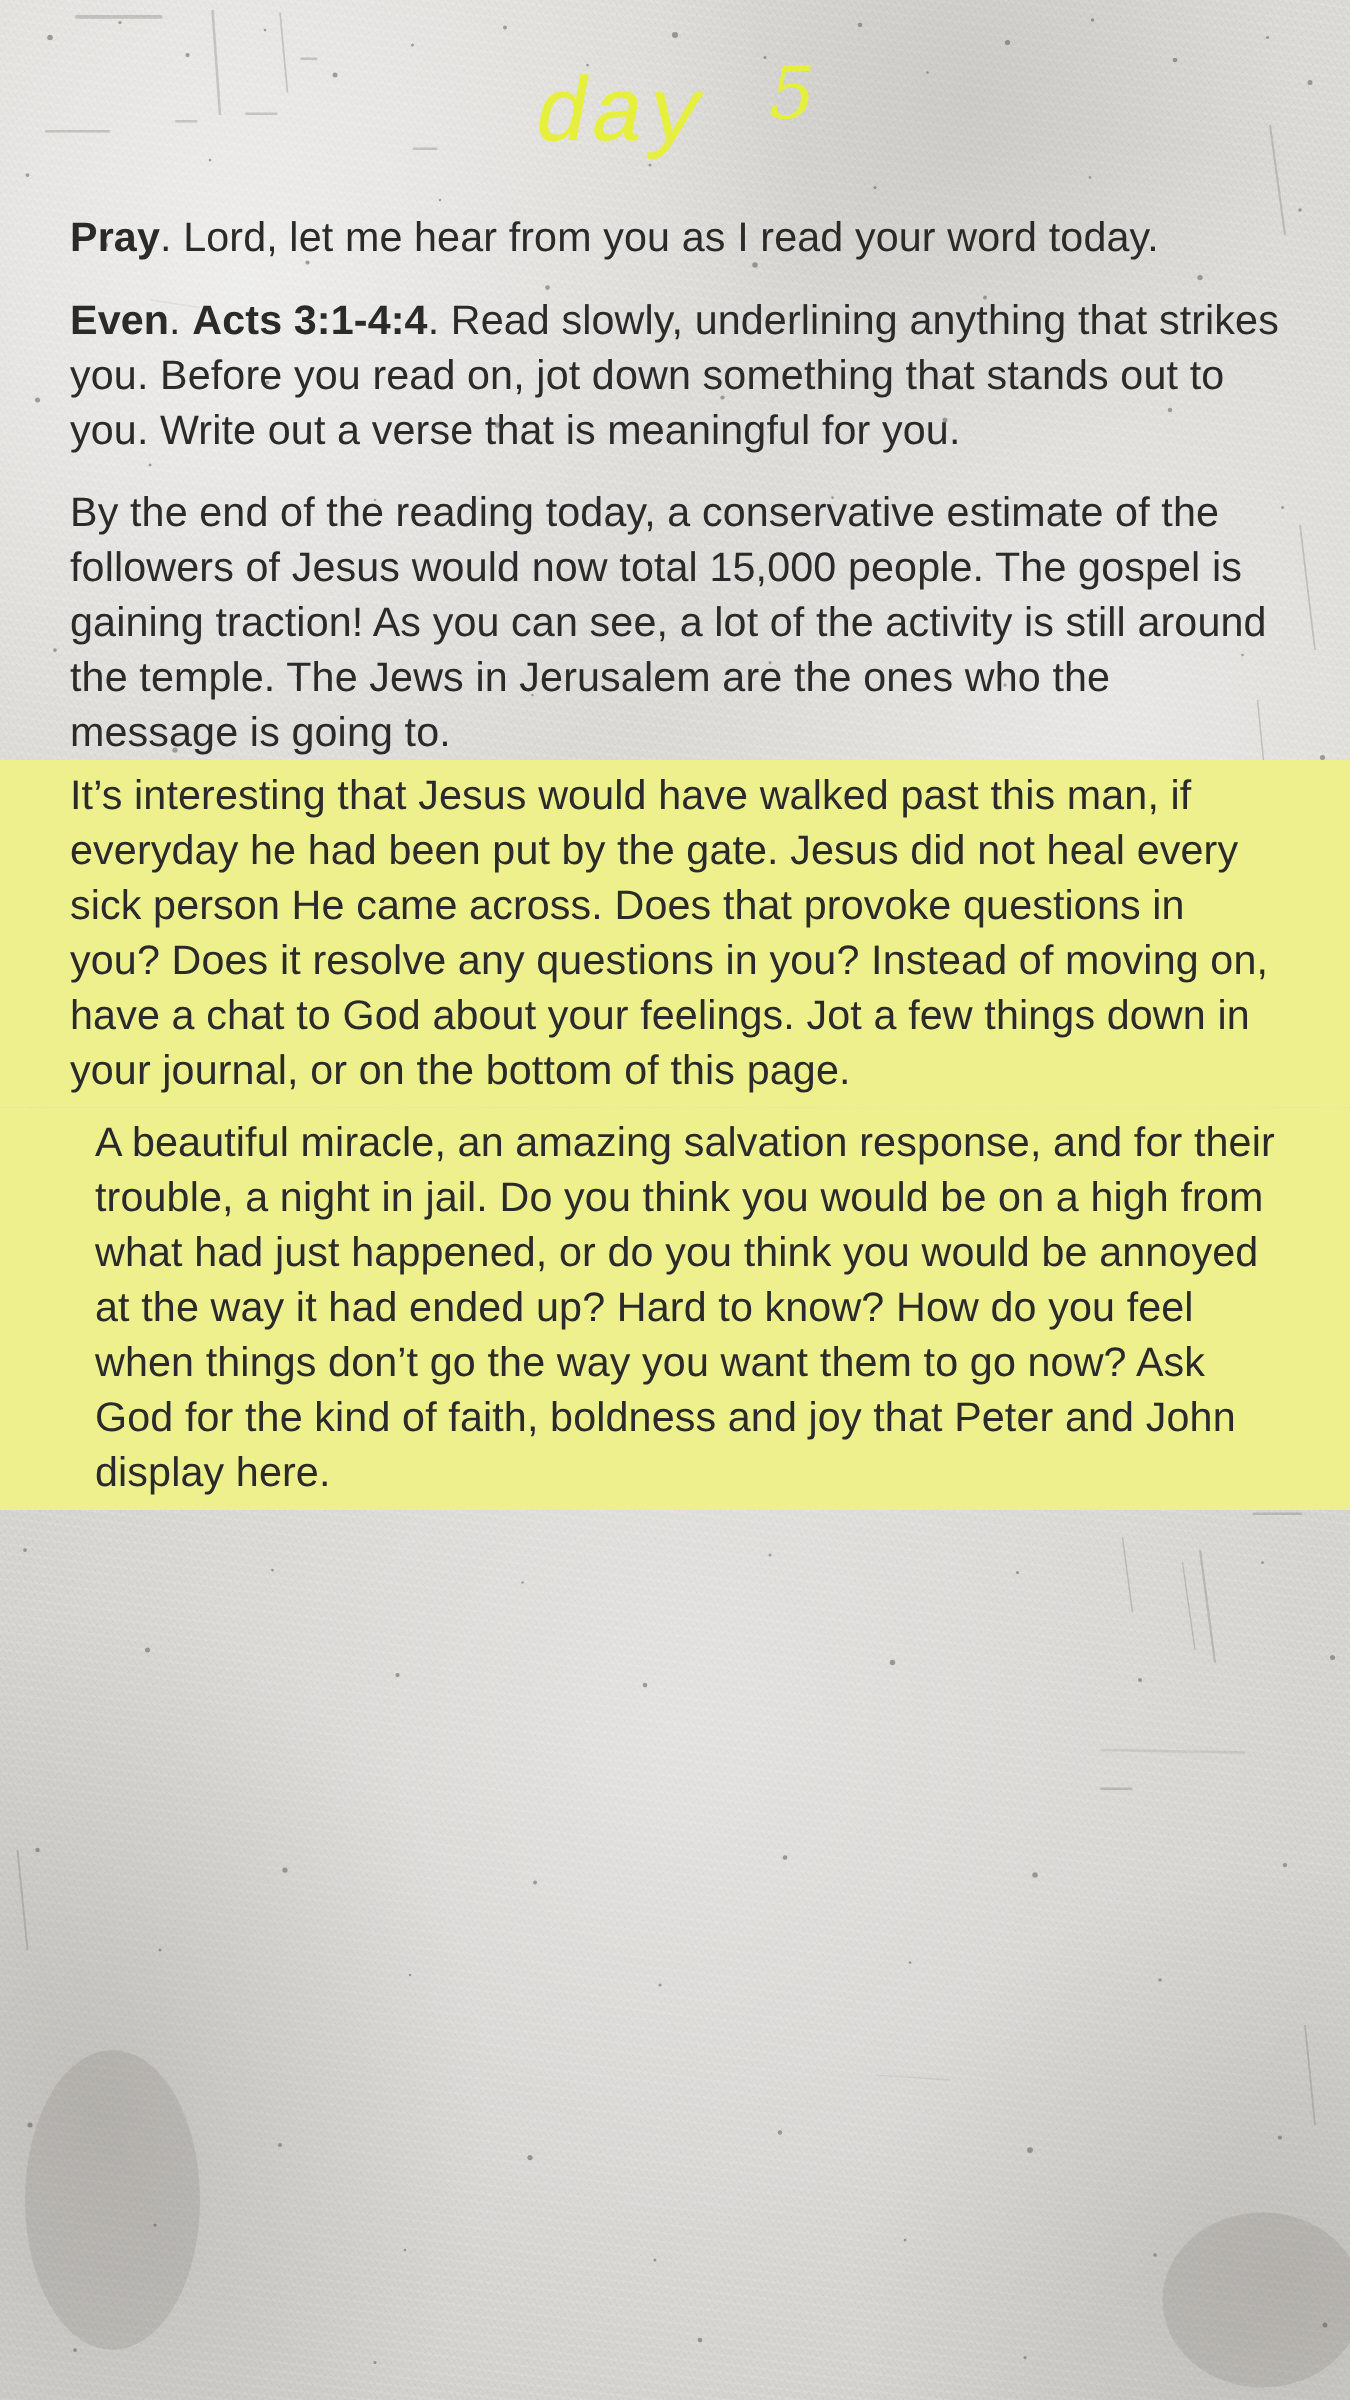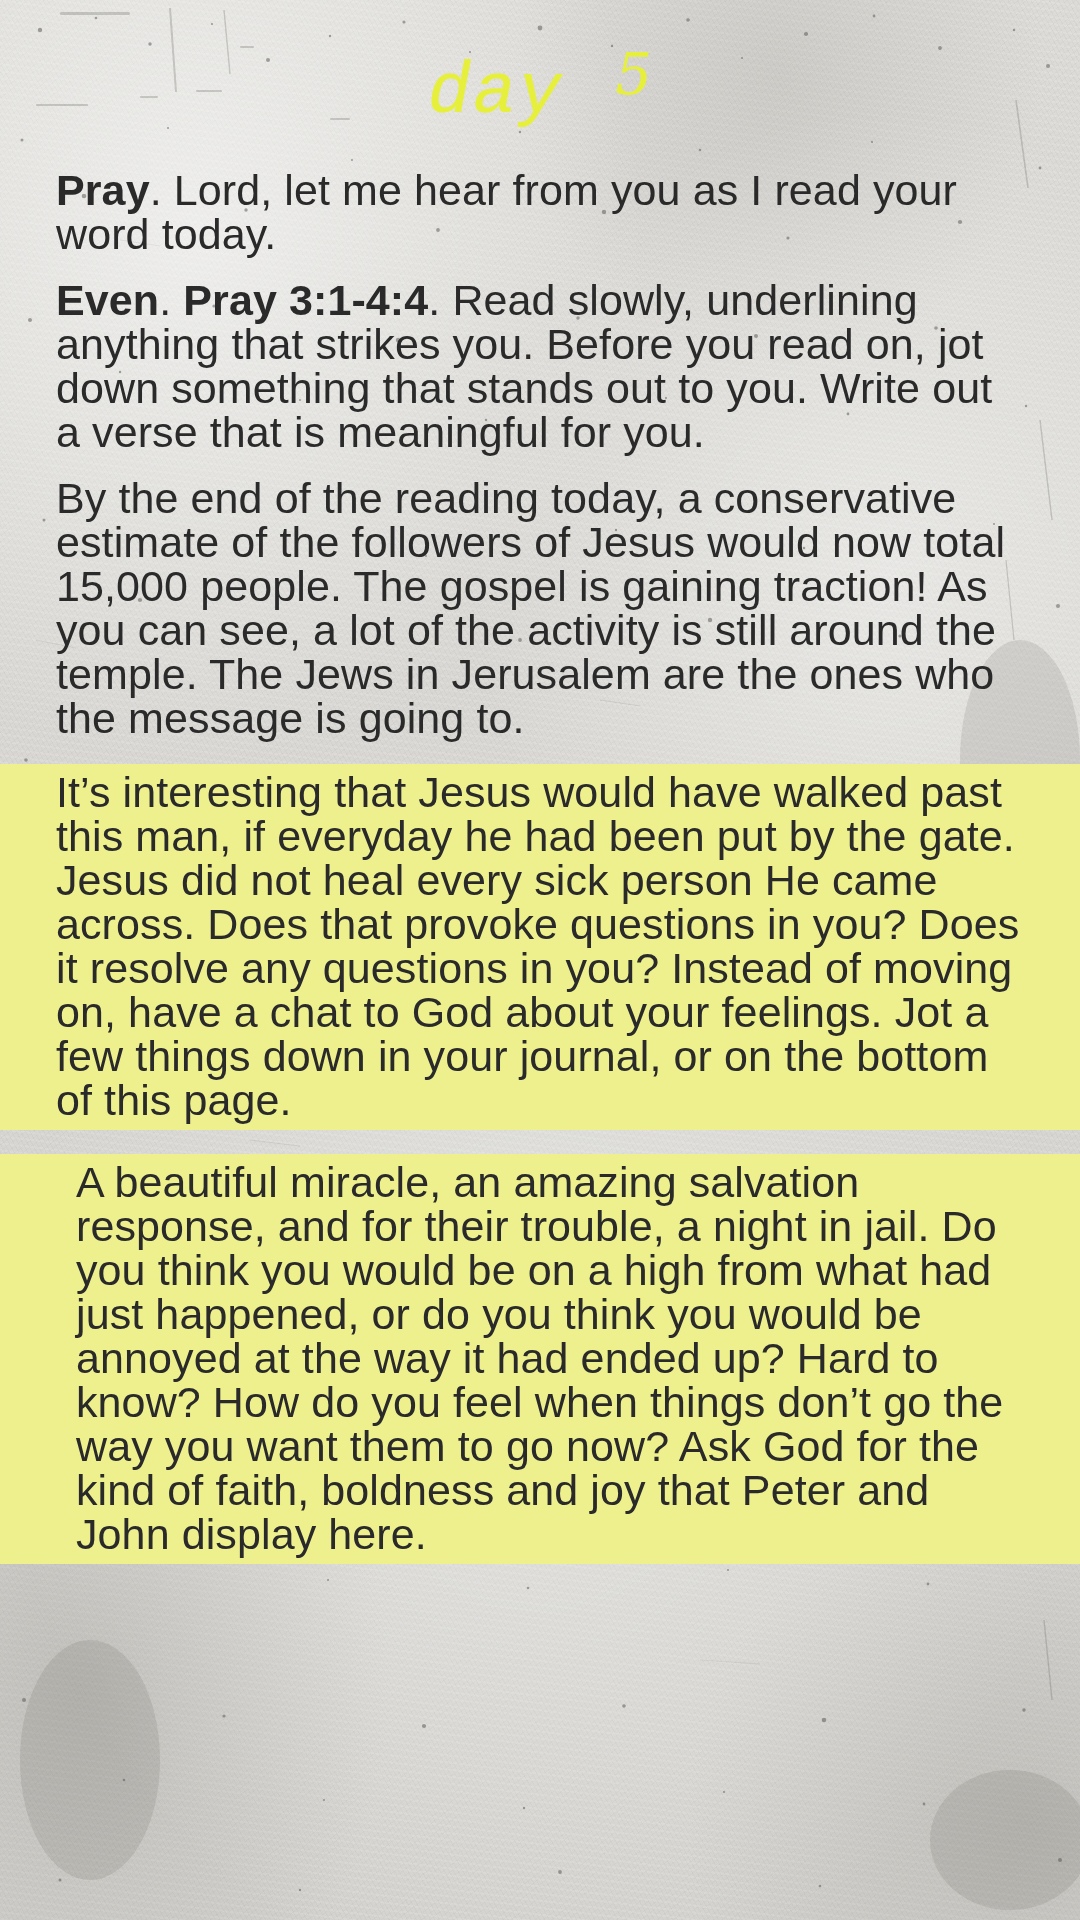--- a/index.html
+++ b/index.html
@@ -82,30 +82,30 @@
   #content {
     position: absolute;
     top: 168px;
     left: 0;
     width: 1080px;
   }
   p.para {
     margin: 0;
     padding: 0 56px 0 56px;
     color: #2a2a2a;
-    font-size: 43px;
+    font-size: 33px;
     line-height: 44px;
     letter-spacing: 0.1px;
   }
   p.para + p.para {
     margin-top: 22px;
   }
   p.hl {
     padding: 6px 56px 8px 56px;
-    margin-top: 24px;
+    margin-top: 0;
   }
   .hlwrap {
     background: #eef08e;
   }
   .hlwrap.second {
     background: #eef08e;
     padding-left: 20px;
   }
   b {
     font-weight: bold;
@@ -279,21 +279,21 @@
       <ellipse cx="1020" cy="760" rx="60" ry="120"></ellipse>
     </g>
   </svg>
 
   <div class="heading">
     <span class="script">day</span><span class="daynum">5</span>
   </div>
 
   <div id="content">
       <p class="para"><b>Pray</b><span>. Lord, let me hear from you as I read your word today.</span></p>
-      <p class="para"><b>Even</b><span>. </span><b>Pray 3:1-4:4</b><span>. Read slowly, underlining anything that strikes you. Before you read on, jot down something that stands out to you. Write out a verse that is meaningful for you.</span></p>
+      <p class="para"><b>Even</b><span>. </span><b>Acts 3:1-4:4</b><span>. Read slowly, underlining anything that strikes you. Before you read on, jot down something that stands out to you. Write out a verse that is meaningful for you.</span></p>
       <p class="para"><span>By the end of the reading today, a conservative estimate of the followers of Jesus would now total 15,000 people. The gospel is gaining traction! As you can see, a lot of the activity is still around the temple. The Jews in Jerusalem are the ones who the message is going to.</span></p>
       <div class="hlwrap">
         <p class="para hl"><span>It’s interesting that Jesus would have walked past this man, if everyday he had been put by the gate. Jesus did not heal every sick person He came across. Does that provoke questions in you? Does it resolve any questions in you? Instead of moving on, have a chat to God about your feelings. Jot a few things down in your journal, or on the bottom of this page.</span></p>
       </div>
       <div class="hlwrap second">
         <p class="para hl"><span>A beautiful miracle, an amazing salvation response, and for their trouble, a night in jail. Do you think you would be on a high from what had just happened, or do you think you would be annoyed at the way it had ended up? Hard to know? How do you feel when things don’t go the way you want them to go now? Ask God for the kind of faith, boldness and joy that Peter and John display here.</span></p>
       </div>
     </div>
 
 </div>

